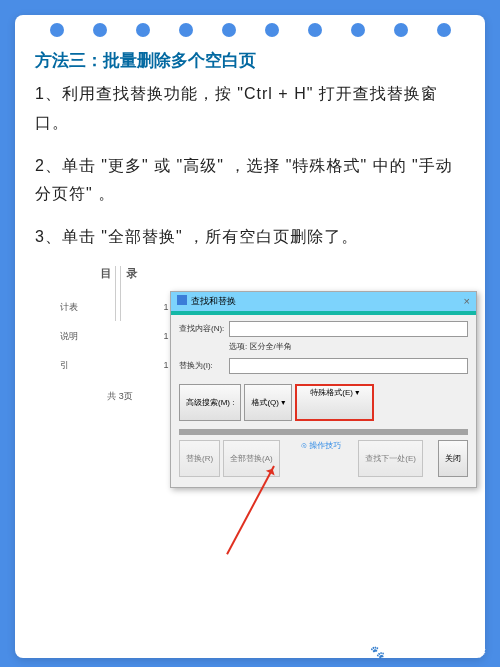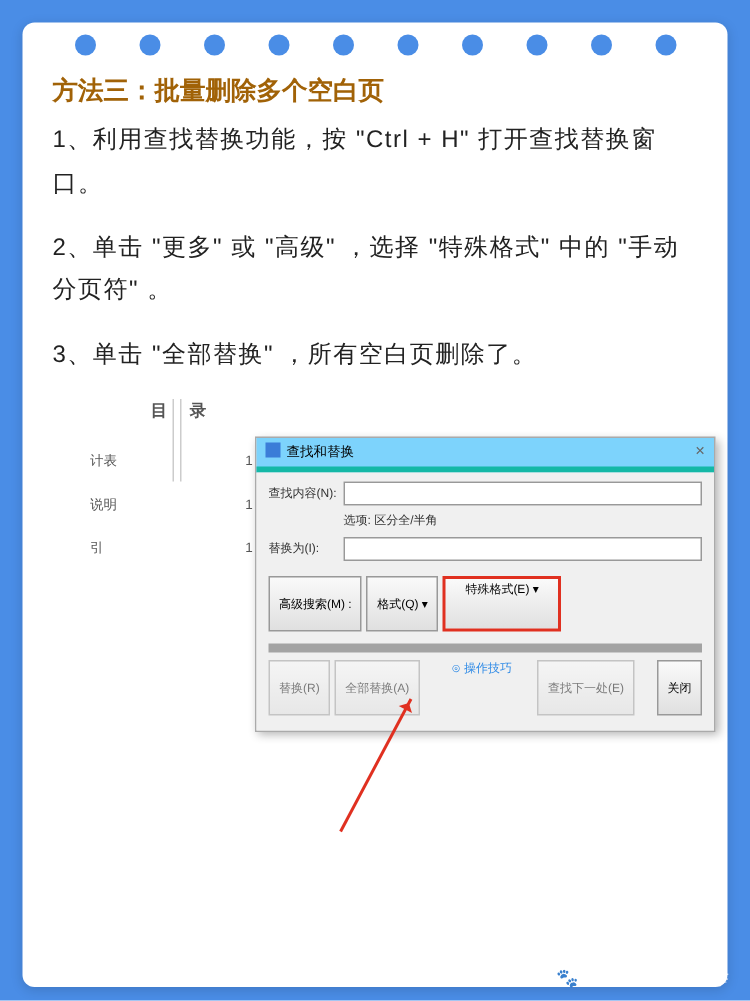--- a/index.html
+++ b/index.html
@@ -1,19 +1,19 @@
 <!DOCTYPE html>
 <html><head>
 <meta charset="utf-8">
 <style>
 body{margin:0;background:#4a8de6;font-family:"Microsoft YaHei",sans-serif;width:500px;height:667px;overflow:hidden;position:relative}
 .paper{background:#fff;margin:15px;border-radius:8px;padding:18px 20px 20px;height:605px;position:relative;box-shadow:0 2px 8px rgba(0,0,0,.15)}
 .holes{display:flex;justify-content:space-around;margin:-10px 0 12px}
 .hole{width:14px;height:14px;background:#4a8de6;border-radius:50%}
-.title{color:#a16207;font-size:17px;font-weight:bold;margin-bottom:8px}
+.title{color:#0369a1;font-size:17px;font-weight:bold;margin-bottom:8px}
 .step{font-size:16px;color:#222;line-height:1.8;margin-bottom:14px;letter-spacing:1px}
 .screenshot{margin-top:8px;position:relative;height:230px}
 .doc-bg{position:absolute;left:0;top:0;width:170px;height:200px;font-size:10px;color:#555}
 .toc-title{text-align:center;font-size:11px;margin-bottom:20px;letter-spacing:2px;font-weight:bold}
 .toc-row{display:flex;justify-content:space-between;padding:0 25px;margin-bottom:16px;font-size:9px}
 .toc-total{text-align:center;font-size:9px;margin-top:18px}
 .vline{position:absolute;left:80px;top:0;width:1px;height:55px;background:#ccc}
 .vline2{position:absolute;left:85px;top:0;width:1px;height:55px;background:#ccc}
 .dialog{position:absolute;left:135px;top:25px;width:305px;background:#f0f0f0;border:1px solid #aaa;box-shadow:2px 2px 6px rgba(0,0,0,.3);font-size:9px}
 .dlg-title{background:#7dd3fc;padding:3px 6px;display:flex;align-items:flex-start;border-bottom:4px solid #14b8a6}
@@ -68,20 +68,21 @@
           <span>1 页</span>
         </div>
       <div class="toc-row">
           <span>说明</span>
           <span>1 页</span>
         </div>
       <div class="toc-row">
           <span>引</span>
           <span>1 页</span>
         </div>
+      <div class="toc-total">共 3页</div>
     </div>
 
     <div class="dialog">
       <div class="dlg-title">
         <span class="dlg-icon"></span>
         <span>查找和替换</span>
         <span class="dlg-close">×</span>
       </div>
       <div class="dlg-body">
         <div class="frow">

